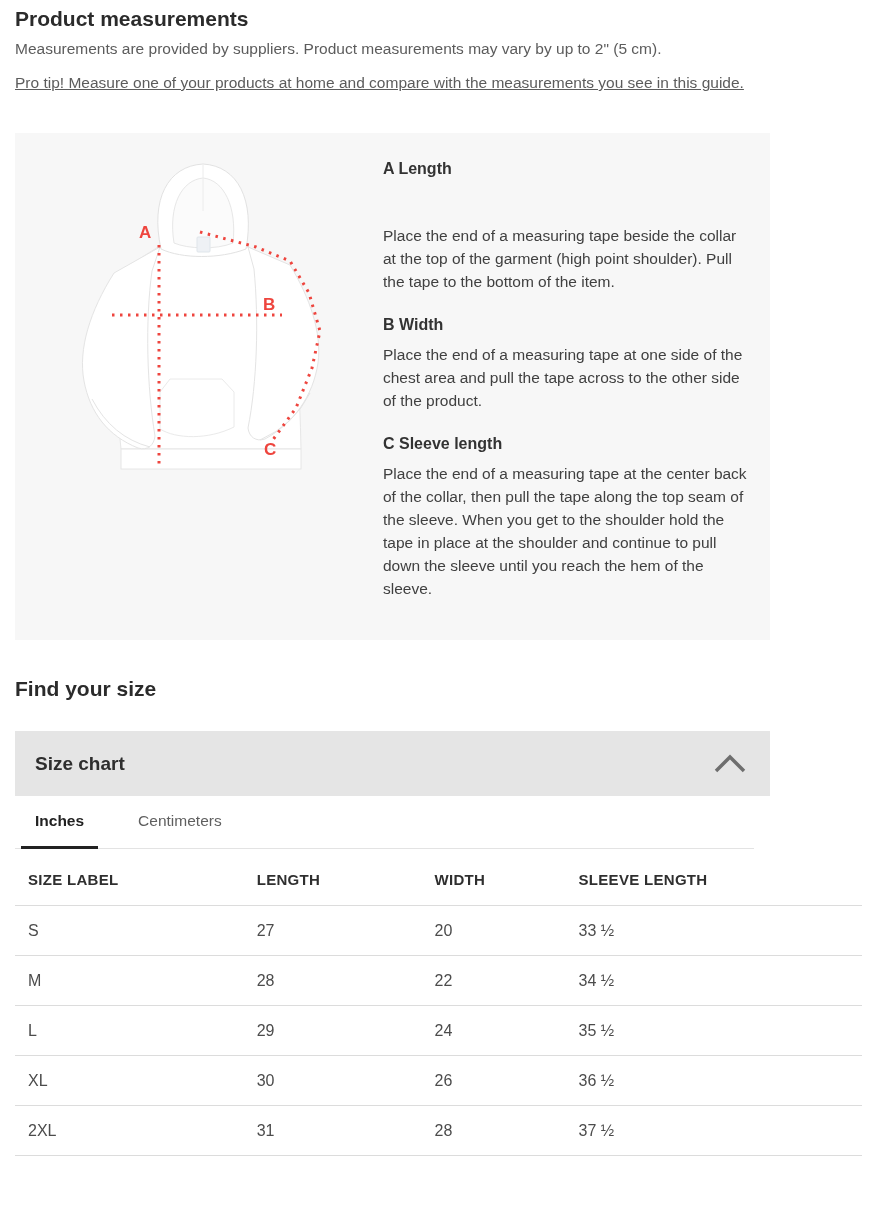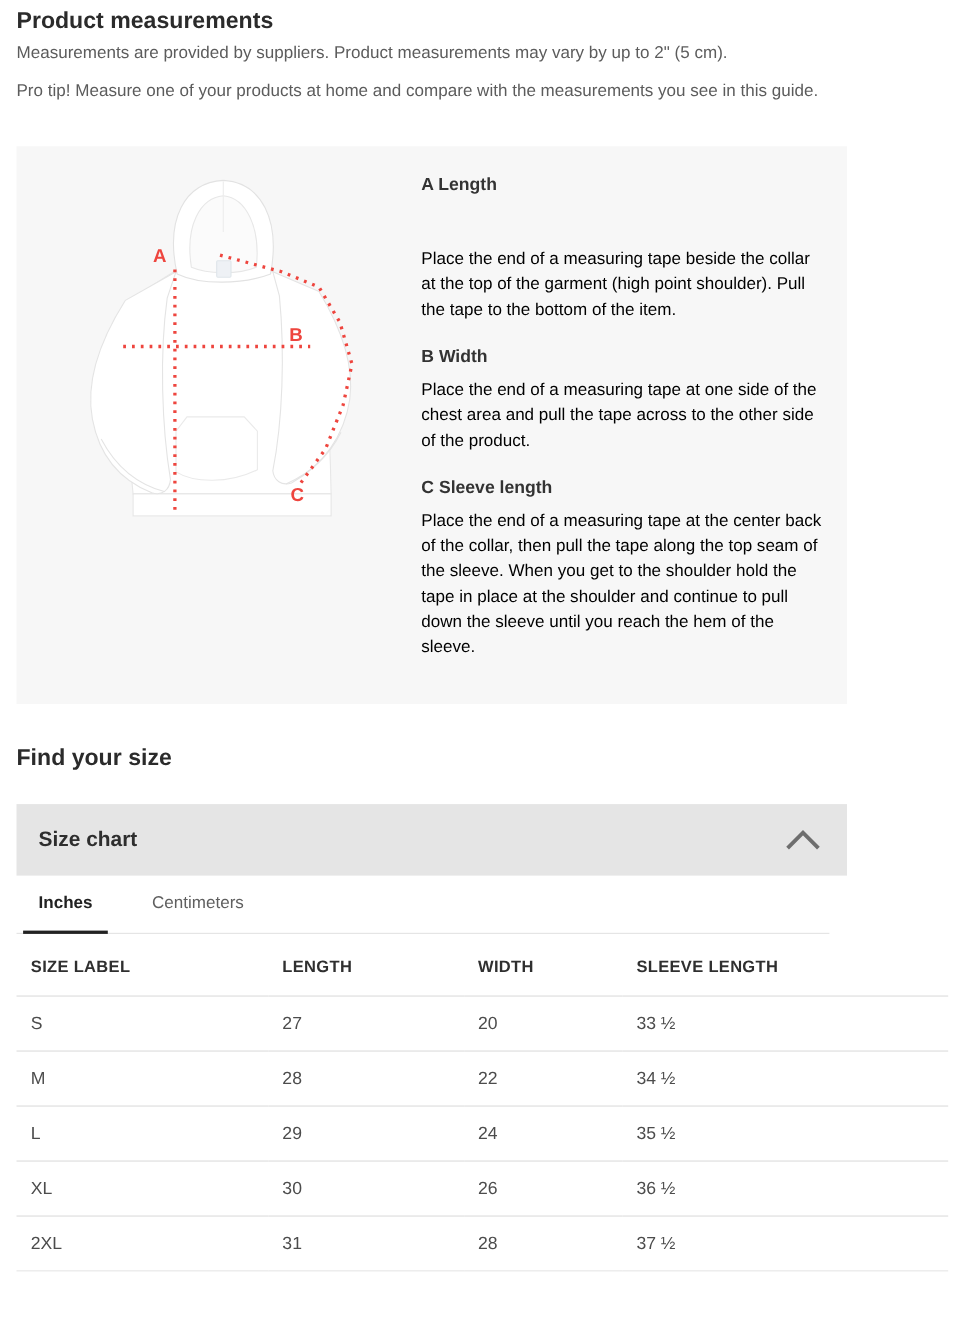--- a/index.html
+++ b/index.html
@@ -13,38 +13,38 @@
 
   h1.page-title {
     font-size: 21px; font-weight: bold; color: #2b2b2b;
     margin: 0 15px; line-height: 26px;
   }
   p.intro {
     font-size: 15.5px; color: #5c5c5c; line-height: 22px;
     margin: 0 15px;
   }
   p.intro.first { margin-top: 6px; }
-  p.intro.second { margin-top: 12px; }
+  p.intro.second { margin-top: 12px; text-decoration: underline; }
 
   
   .guide-panel {
     margin: 39px 0 0 15px;
     background: #f7f7f7;
     display: flex;
     padding: 20px 18px 40px 45px;
   }
   .figure { flex: none; width: 300px; margin-right: 23px; }
   .details { flex: 1; margin-top: 6px; min-width: 0; }
   .details h3 {
     font-size: 16px; font-weight: bold; color: #333333;
     line-height: 19px; margin: 22px 0 9px;
   }
   .details h3.first { margin-top: 0; margin-bottom: 46px; }
   .details p {
-    font-size: 15.5px; color: #000000; line-height: 23px; margin: 0;
+    font-size: 15.5px; color: #404040; line-height: 23px; margin: 0;
   }
 
   
   h2.find-size {
     font-size: 21px; font-weight: bold; color: #2b2b2b;
     margin: 36px 15px 0; line-height: 25px;
   }
   .size-chart-bar {
     margin: 30px 0 0 15px;
     background: #e5e5e5;

